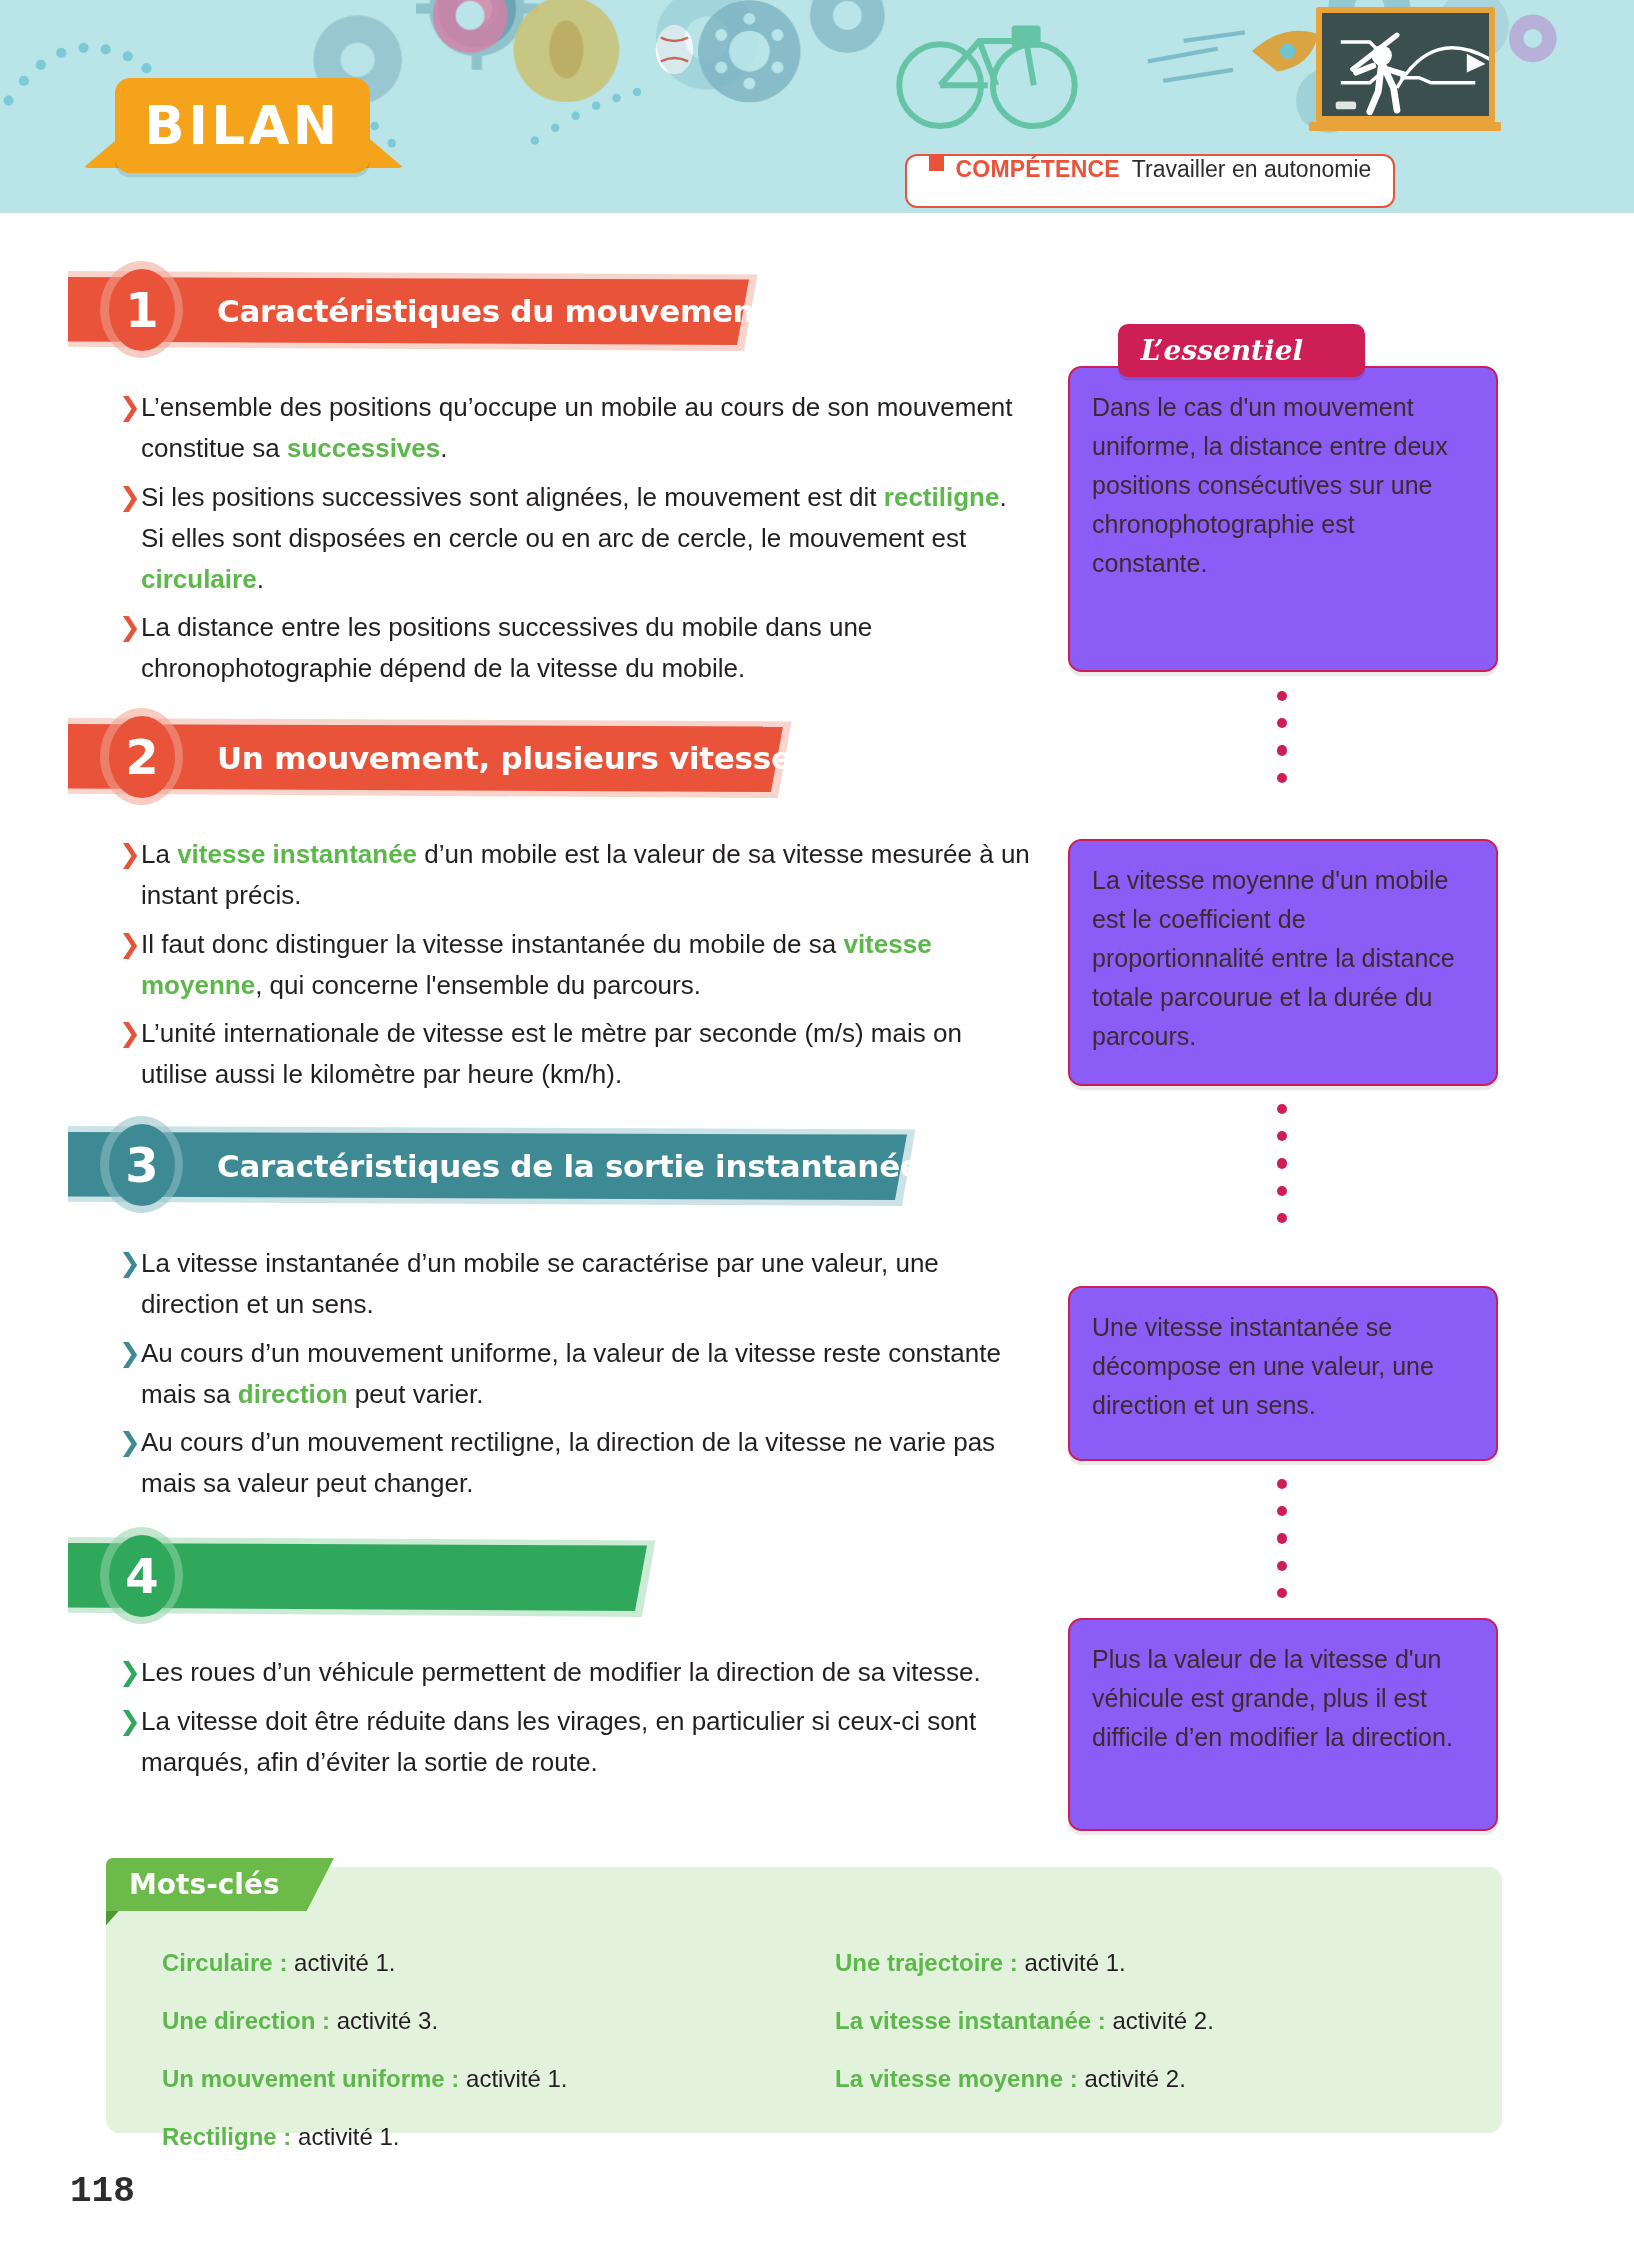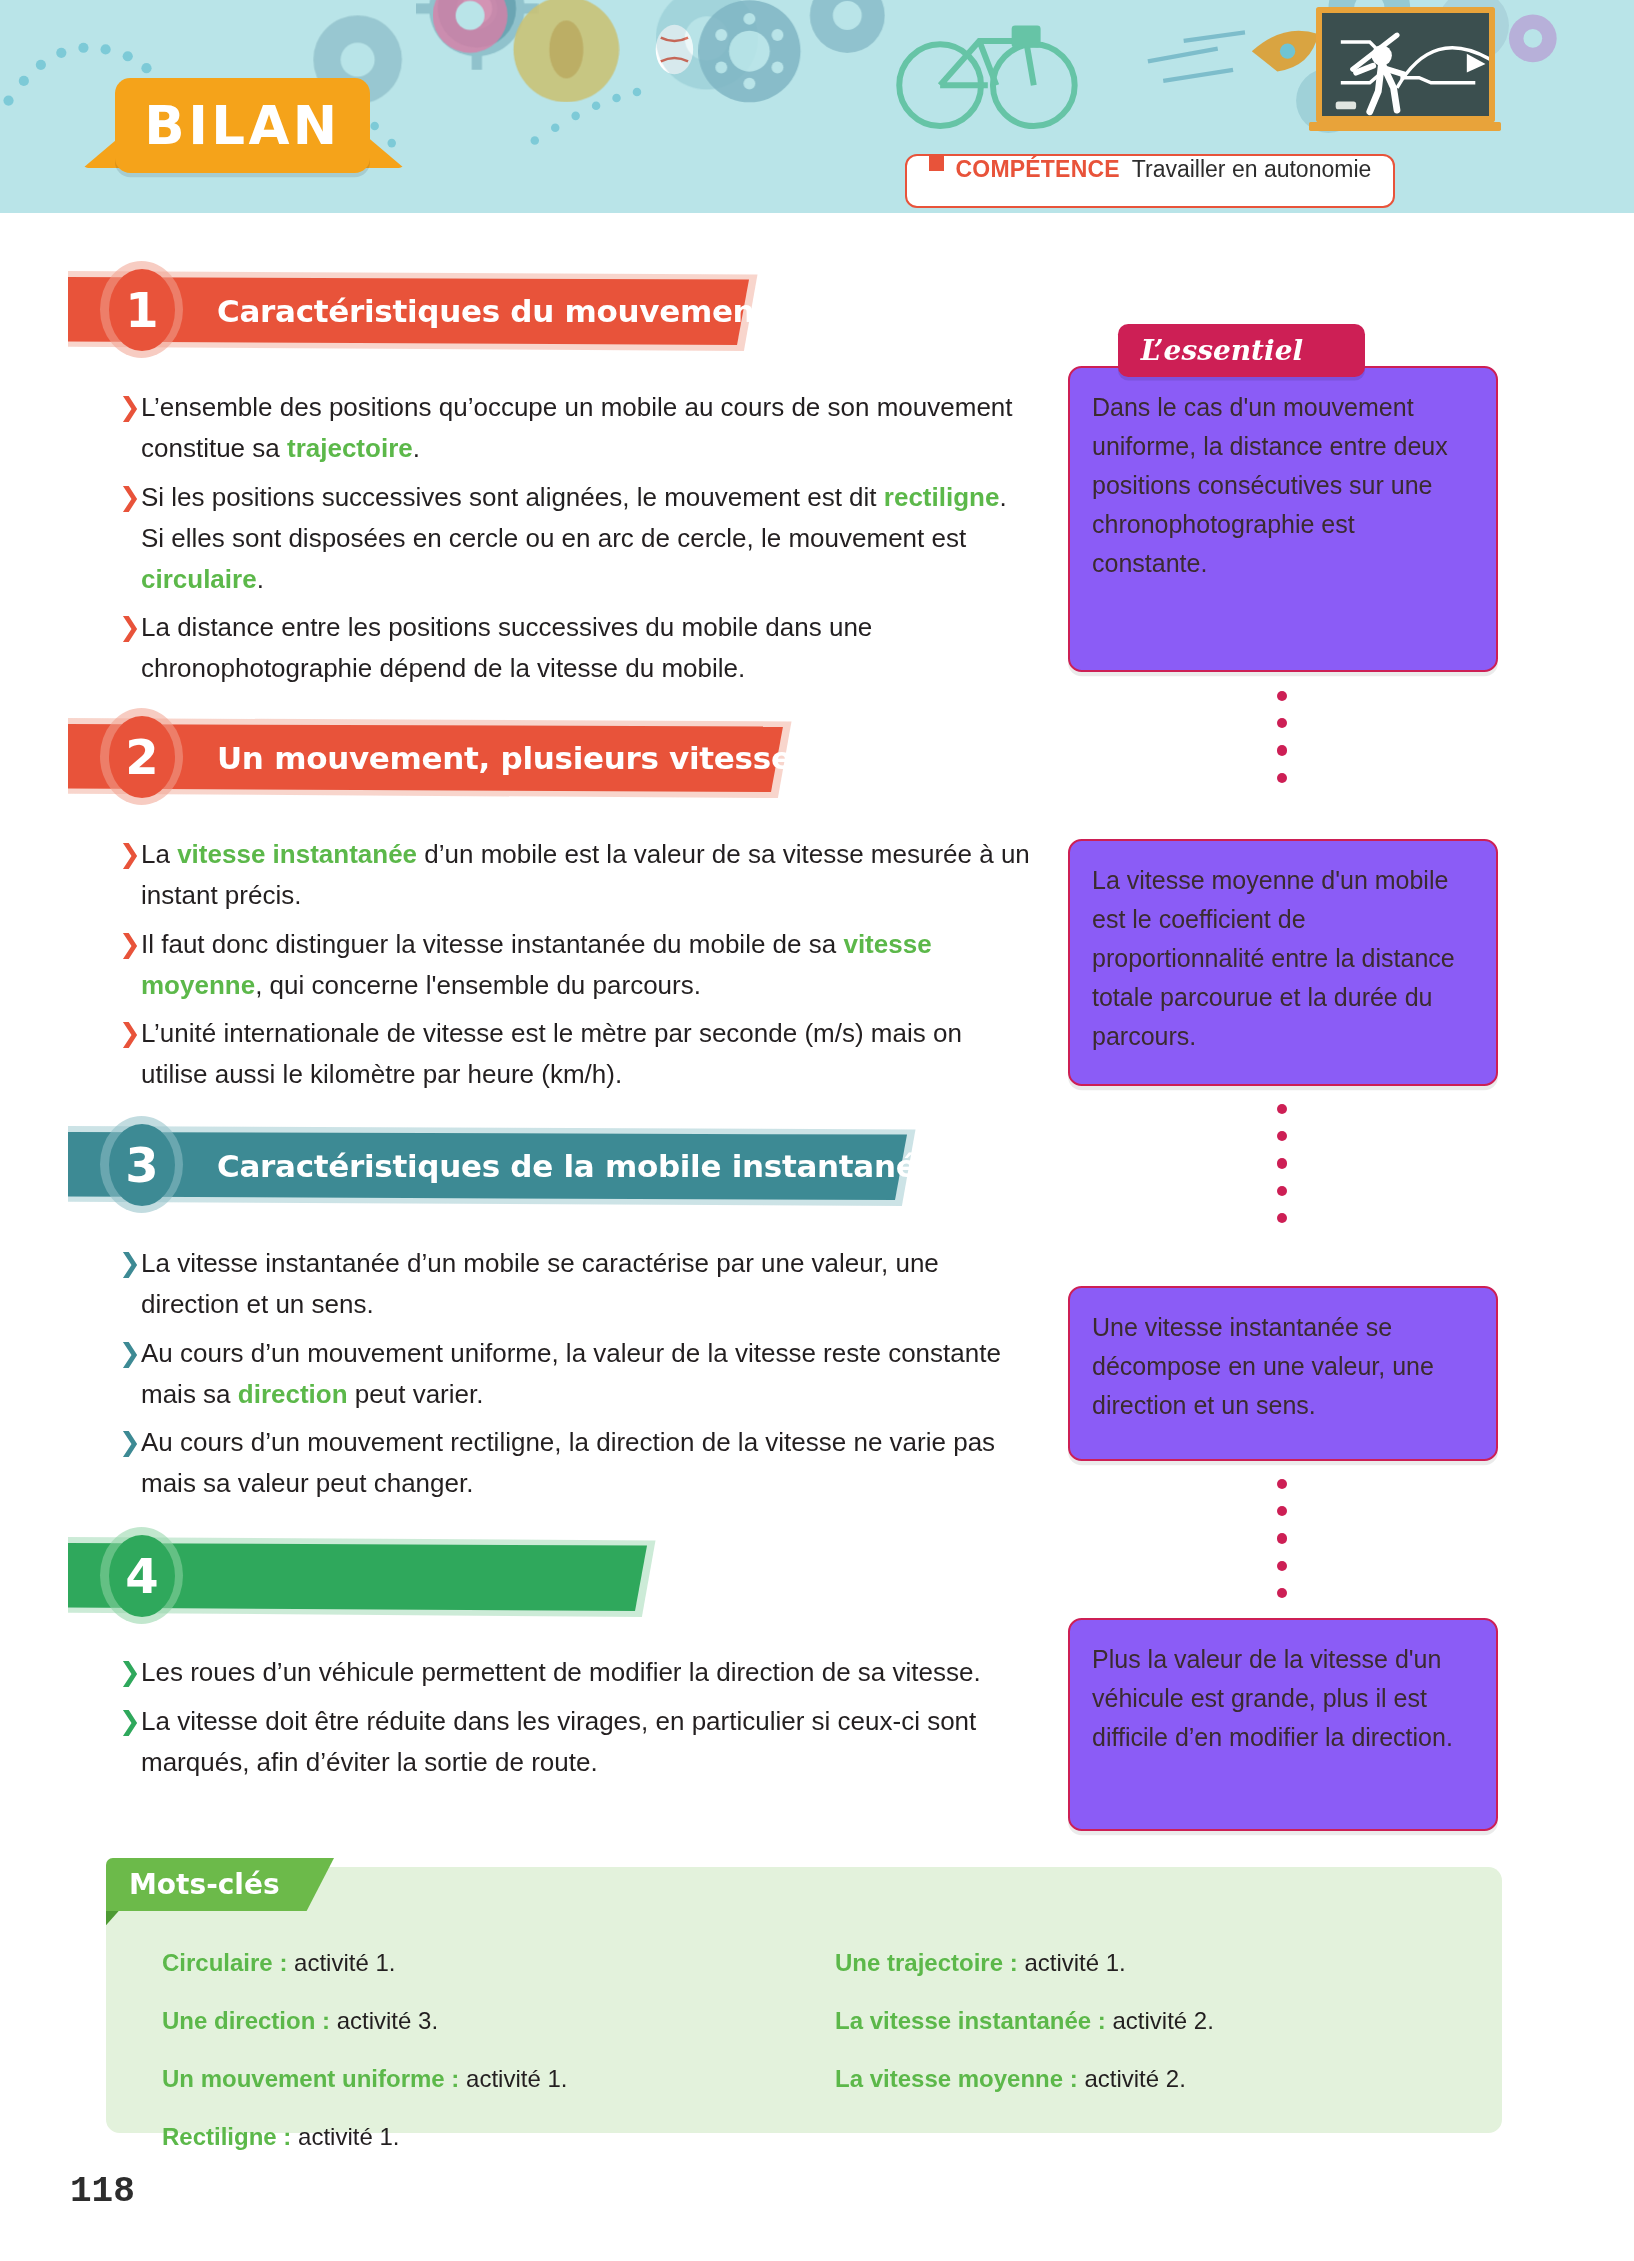--- a/index.html
+++ b/index.html
@@ -532,21 +532,21 @@
         <div class="sec-bar-inner" style="background:#e8533a"></div>
       </div>
       <div class="sec-num-ring" style="background:#f0a28f"></div>
       <div class="sec-num-circle" style="background:#e8533a">1</div>
       <div class="sec-title">Caractéristiques du mouvement</div>
     </div>
   </div>
   <div class="bullets" style="top:387px">
     <div class="bullet">
       <span class="bullet-chev" style="color:#e8533a">❯</span>
-      <span class="bullet-txt">L’ensemble des positions qu’occupe un mobile au cours de son mouvement constitue sa <span class="kw">trajectoire</span>.</span>
+      <span class="bullet-txt">L’ensemble des positions qu’occupe un mobile au cours de son mouvement constitue sa <span class="kw">successives</span>.</span>
     </div>
     <div class="bullet">
       <span class="bullet-chev" style="color:#e8533a">❯</span>
       <span class="bullet-txt">Si les positions successives sont alignées, le mouvement est dit <span class="kw">rectiligne</span>. Si elles sont disposées en cercle ou en arc de cercle, le mouvement est <span class="kw">circulaire</span>.</span>
     </div>
     <div class="bullet">
       <span class="bullet-chev" style="color:#e8533a">❯</span>
       <span class="bullet-txt">La distance entre les positions successives du mobile dans une chronophotographie dépend de la vitesse du mobile.</span>
     </div>
   </div>
@@ -578,21 +578,21 @@
   </div>
 
   <div class="section" style="left:0;top:1132px;width:1635px">
     <div class="sec-banner">
       <div class="sec-bar" style="width:839px">
         <div class="sec-bar-outline" style="background:#8fc0c7"></div>
         <div class="sec-bar-inner" style="background:#3d8a94"></div>
       </div>
       <div class="sec-num-ring" style="background:#8fc0c7"></div>
       <div class="sec-num-circle" style="background:#3d8a94">3</div>
-      <div class="sec-title">Caractéristiques de la mobile instantanée</div>
+      <div class="sec-title">Caractéristiques de la sortie instantanée</div>
     </div>
   </div>
   <div class="bullets" style="top:1243px">
     <div class="bullet">
       <span class="bullet-chev" style="color:#3d8a94">❯</span>
       <span class="bullet-txt">La vitesse instantanée d’un mobile se caractérise par une valeur, une direction et un sens.</span>
     </div>
     <div class="bullet">
       <span class="bullet-chev" style="color:#3d8a94">❯</span>
       <span class="bullet-txt">Au cours d’un mouvement uniforme, la valeur de la vitesse reste constante mais sa <span class="kw">direction</span> peut varier.</span>

